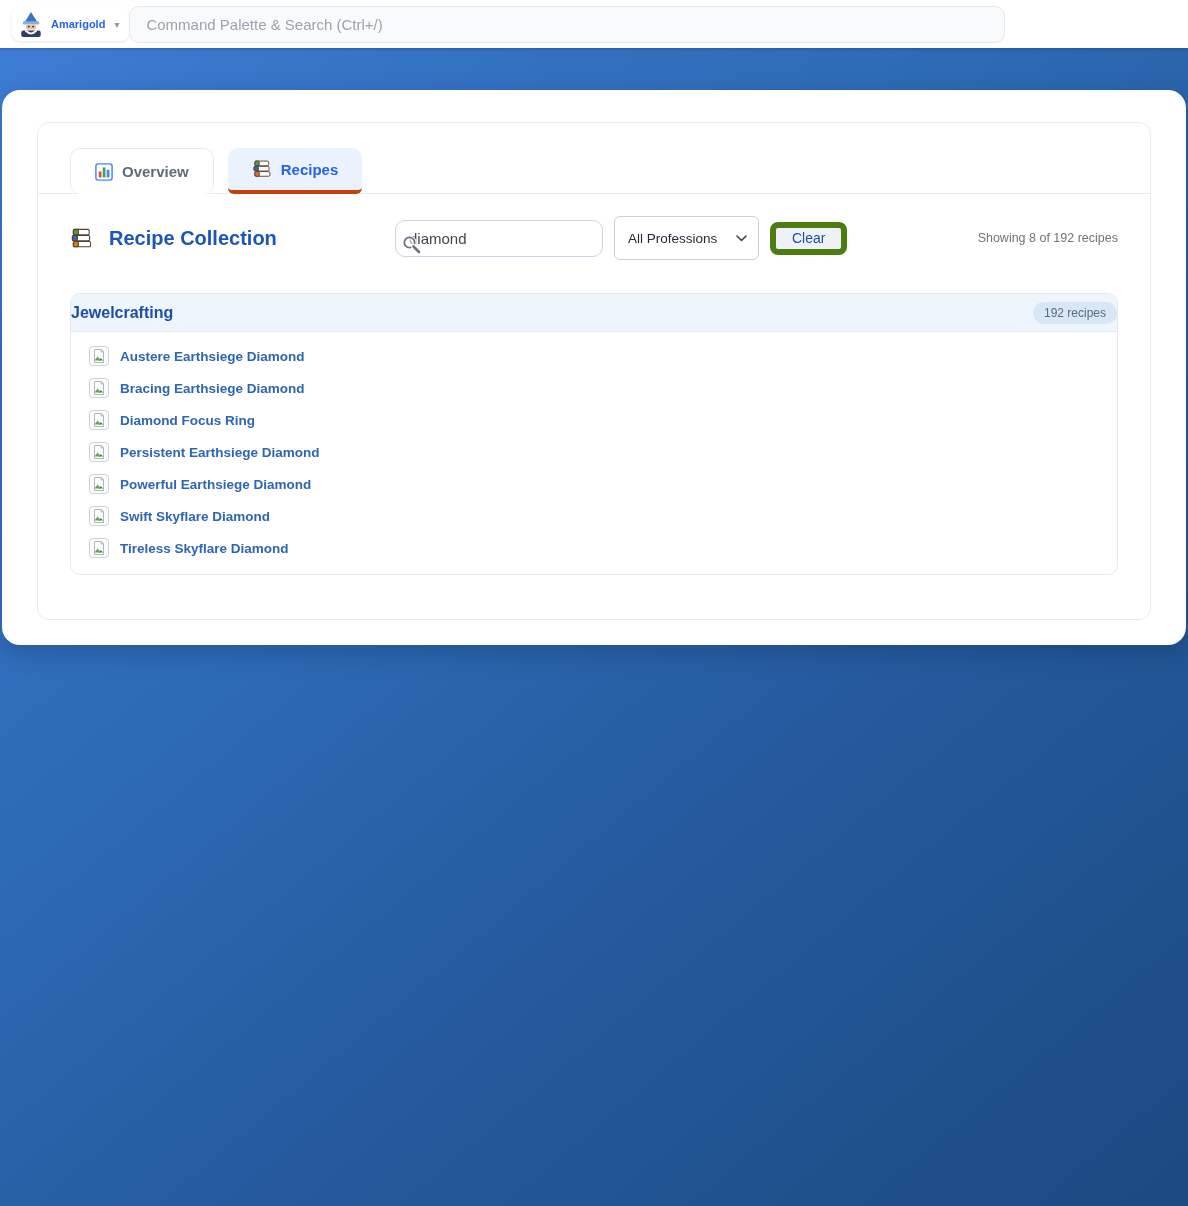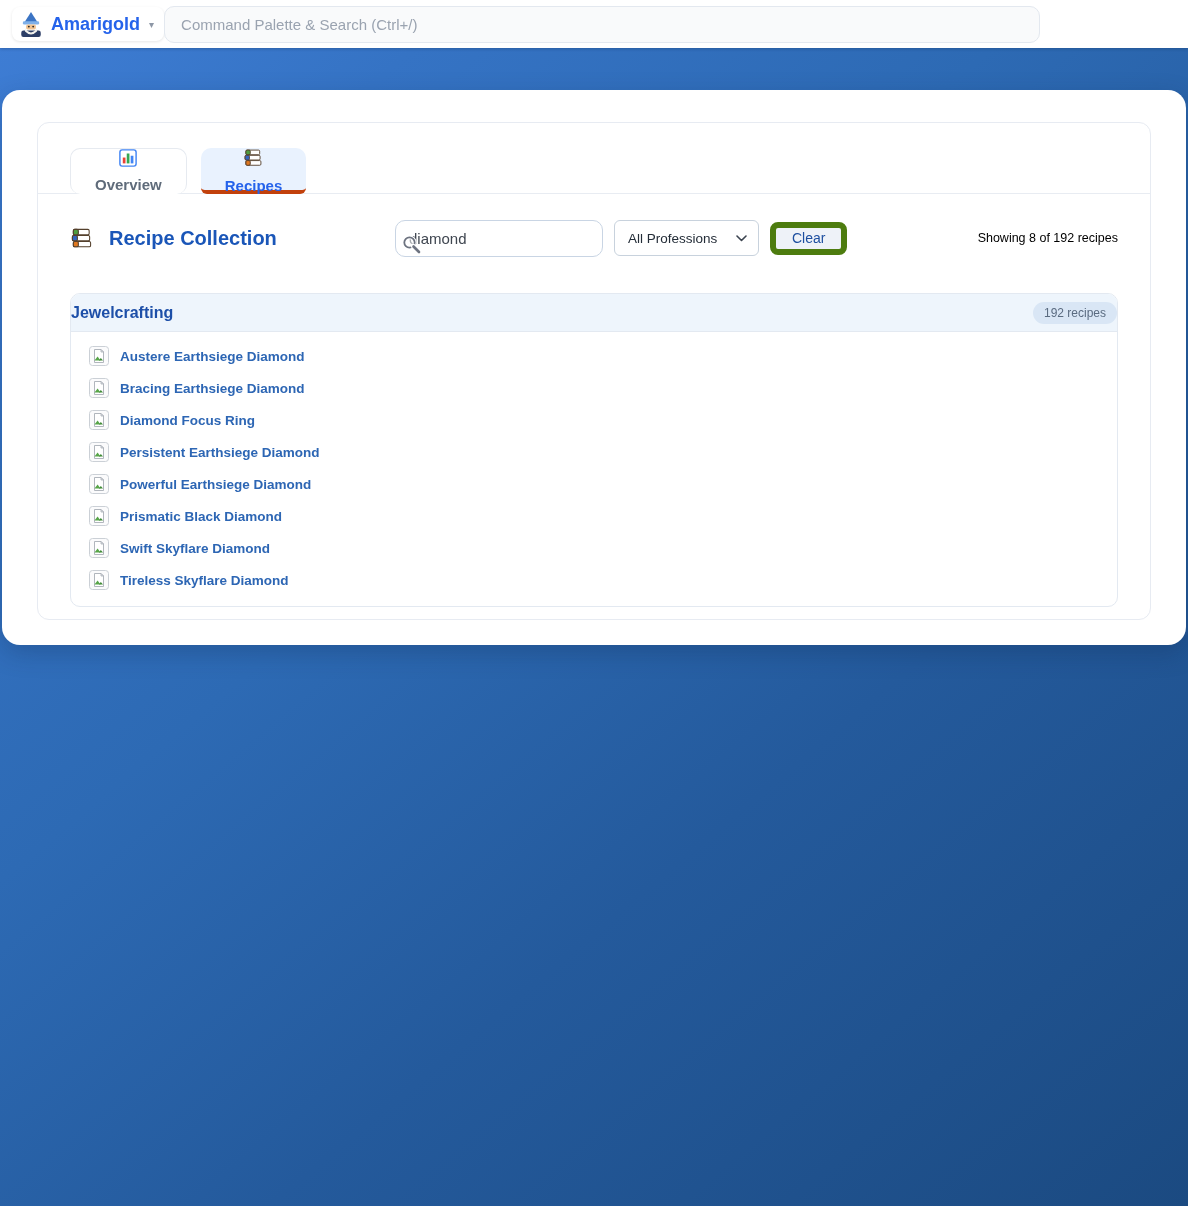--- a/index.html
+++ b/index.html
@@ -14,21 +14,21 @@
   
   .topbar {
     height:48px; background:#ffffff; display:flex; align-items:center;
     padding:0 12px; box-shadow:0 1px 3px rgba(15,40,80,.28); position:relative; z-index:5;
   }
   .char-chip {
     display:flex; align-items:center; gap:7px; background:#fff;
     border-radius:8px; padding:4px 10px 4px 6px;
     box-shadow:0 1px 3px rgba(0,0,0,.10); cursor:pointer;
   }
-  .char-name { color:#2563eb; font-weight:bold; font-size:18px; }
+  .char-name { color:#2563eb; font-weight:bold; font-size:11px; }
   .char-caret { color:#8d97a6; font-size:10px; margin-left:2px; }
   .cmd-search {
     width:876px; height:37px; border:1px solid #e3e8ef;
     background:#f9fafb; border-radius:10px; padding:0 16px; font-size:15px;
     color:#3c4552; outline:none; font-family:"Liberation Sans", sans-serif;
   }
   .cmd-search::placeholder { color:#9aa3b0; }
 
   
   .band-spacer { height:42px; }
@@ -39,47 +39,47 @@
   .inner-panel {
     margin:0 35px; position:relative; top:32px; height:498px;
     border:1px solid #e7ebf2; border-radius:12px; background:#fff;
     padding:24px 32px 0;
   }
 
   
   .tabs-row { display:flex; gap:14px; border-bottom:1px solid #e8ecf2; margin:0 -32px; padding:0 32px; }
   .tab {
     display:flex; align-items:center; gap:9px; height:46px; padding:0 24px;
-    font-size:15px; border-radius:10px 10px 0 0; cursor:pointer; position:relative; top:1px;flex-direction:column;
+    font-size:15px; border-radius:10px 10px 0 0; cursor:pointer; position:relative; top:1px;
   }
   .tab.inactive { background:#fff; border:1px solid #e6eaf0; border-bottom:none; color:#5f6b7a; font-weight:600; border-radius:10px; }
   .tab.active   { background:#e9f2fe; color:#2563eb; font-weight:bold; border-bottom:4px solid #c2410c; border-radius:10px 10px 6px 6px; }
 
   
   .controls { display:flex; align-items:center; margin-top:22px; height:44px; }
   .rc-heading { display:flex; align-items:center; gap:16px; width:325px; }
   .rc-title { font-size:20px; font-weight:bold; color:#1a56b8; }
   .search-wrap { position:relative; }
   .recipe-search {
     width:208px; height:37px; border:1px solid #c9d5e4; border-radius:10px;
     padding:0 13px; font-size:15px; color:#3f4650; outline:none; background:#fff;
     font-family:"Liberation Sans", sans-serif;
   }
   .cursor-magnifier { position:absolute; left:7px; top:15px; pointer-events:none; }
   .fake-select {
-    margin-left:11px; width:145px; height:36px; border:1px solid #c8d2dd; border-radius:6px;
+    margin-left:11px; width:145px; height:44px; border:1px solid #c8d2dd; border-radius:6px;
     display:flex; align-items:center; justify-content:space-between; padding:0 11px 0 13px;
     font-size:13.5px; color:#242d38; background:#fff; cursor:pointer;
   }
   .clear-btn {
     margin-left:11px; height:33px; padding:0 16px; background:#eef2f8; border:6px solid #4d7c0f;
     border-radius:8px; color:#1d4fa0; font-weight:normal; font-size:14px; cursor:pointer;
     font-family:"Liberation Sans", sans-serif;
   }
-  .summary { margin-left:auto; font-size:12.5px; color:#000000;text-align:right; }
+  .summary { margin-left:auto; font-size:12.5px; color:#737373;text-align:right; }
 
   
   .group-card { margin-top:33px; border:1px solid #e3e9f1; border-radius:10px; overflow:hidden; }
   .group-header {
     display:flex; align-items:center; justify-content:space-between;
     background:#eef5fc; padding:8px 0; border-bottom:1px solid #e3e9f1; height:38px;
   }
   .group-title { font-size:16px; font-weight:bold; color:#1d4fa8; }
   .group-badge {
     background:#d9e6f5; color:#5a6b80; font-size:12px; padding:4px 11px; border-radius:999px;
@@ -258,32 +258,20 @@
         <li class="recipe-item">
           <span class="icon">
               <svg width="20" height="20" viewBox="0 0 20 20">
                 <rect x="0.5" y="0.5" width="19" height="19" rx="3" fill="#fbfbfc" stroke="#cbd0d6"></rect>
                 <path d="M5.5 3.5 h6.5 l2.5 2.5 v10.5 h-9 z" fill="#ffffff" stroke="#a8aeb6" stroke-width="0.9"></path>
                 <path d="M12 3.5 l2.5 2.5 h-2.5 z" fill="#e2e5e9" stroke="#a8aeb6" stroke-width="0.8"></path>
                 <path d="M5.5 14.5 L8.6 10.4 L11.5 14.5 Z" fill="#57a548"></path>
                 <path d="M9.8 14.5 L11.8 12 L14 14.5 Z" fill="#3f8a35"></path>
               </svg>
             </span>
-          <span class="label">Prismatic Black Diamond</span>
-        </li>
-        <li class="recipe-item">
-          <span class="icon">
-              <svg width="20" height="20" viewBox="0 0 20 20">
-                <rect x="0.5" y="0.5" width="19" height="19" rx="3" fill="#fbfbfc" stroke="#cbd0d6"></rect>
-                <path d="M5.5 3.5 h6.5 l2.5 2.5 v10.5 h-9 z" fill="#ffffff" stroke="#a8aeb6" stroke-width="0.9"></path>
-                <path d="M12 3.5 l2.5 2.5 h-2.5 z" fill="#e2e5e9" stroke="#a8aeb6" stroke-width="0.8"></path>
-                <path d="M5.5 14.5 L8.6 10.4 L11.5 14.5 Z" fill="#57a548"></path>
-                <path d="M9.8 14.5 L11.8 12 L14 14.5 Z" fill="#3f8a35"></path>
-              </svg>
-            </span>
           <span class="label">Swift Skyflare Diamond</span>
         </li>
         <li class="recipe-item">
           <span class="icon">
               <svg width="20" height="20" viewBox="0 0 20 20">
                 <rect x="0.5" y="0.5" width="19" height="19" rx="3" fill="#fbfbfc" stroke="#cbd0d6"></rect>
                 <path d="M5.5 3.5 h6.5 l2.5 2.5 v10.5 h-9 z" fill="#ffffff" stroke="#a8aeb6" stroke-width="0.9"></path>
                 <path d="M12 3.5 l2.5 2.5 h-2.5 z" fill="#e2e5e9" stroke="#a8aeb6" stroke-width="0.8"></path>
                 <path d="M5.5 14.5 L8.6 10.4 L11.5 14.5 Z" fill="#57a548"></path>
                 <path d="M9.8 14.5 L11.8 12 L14 14.5 Z" fill="#3f8a35"></path>

